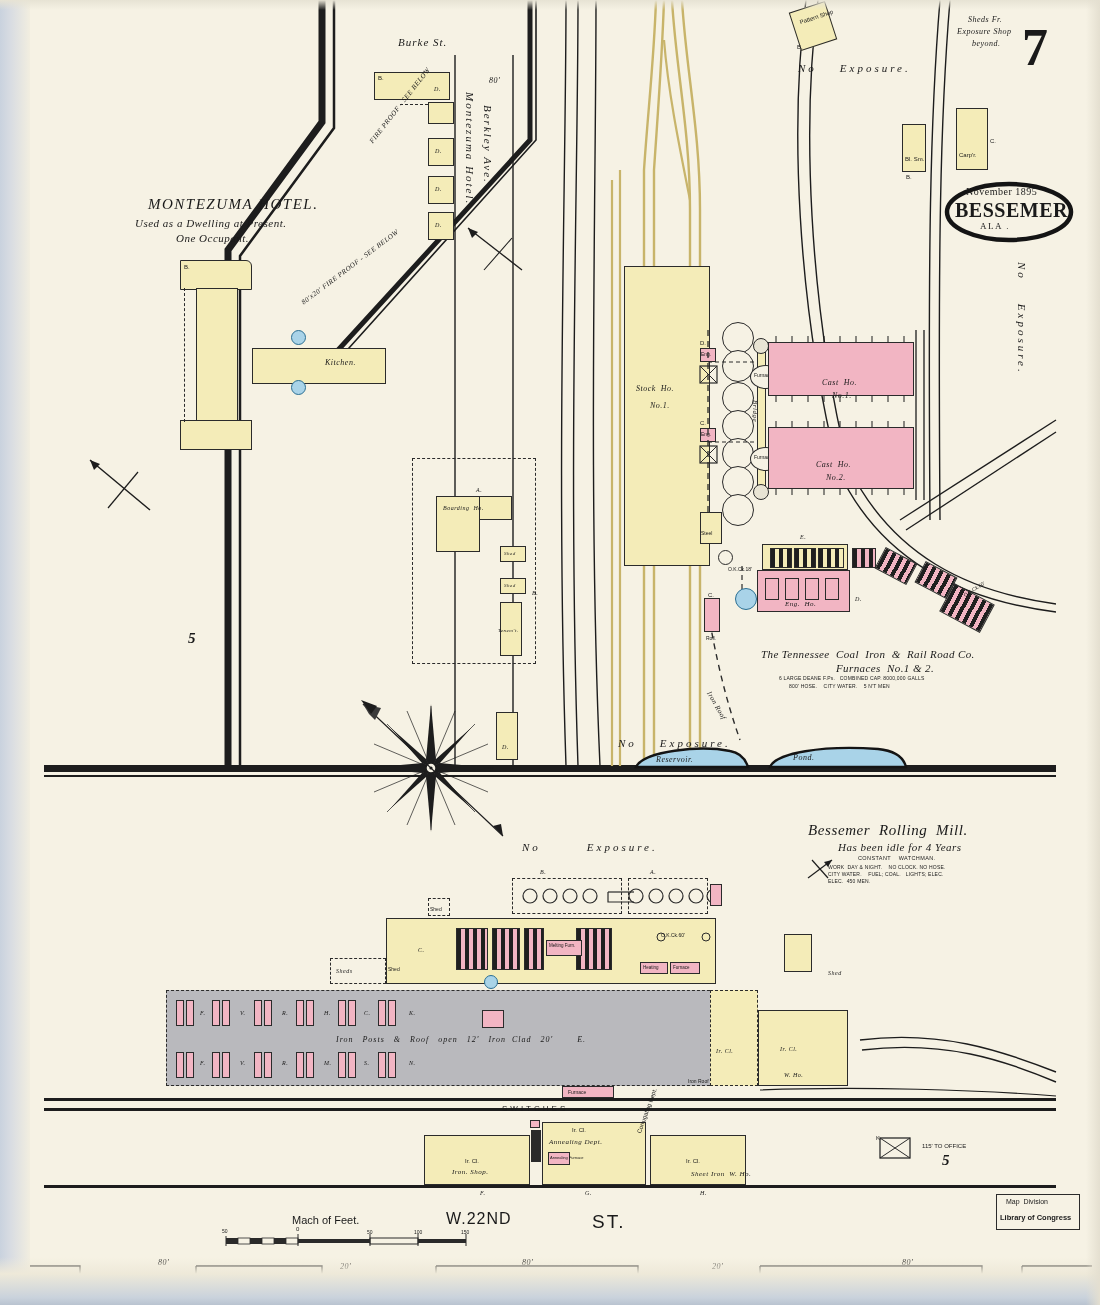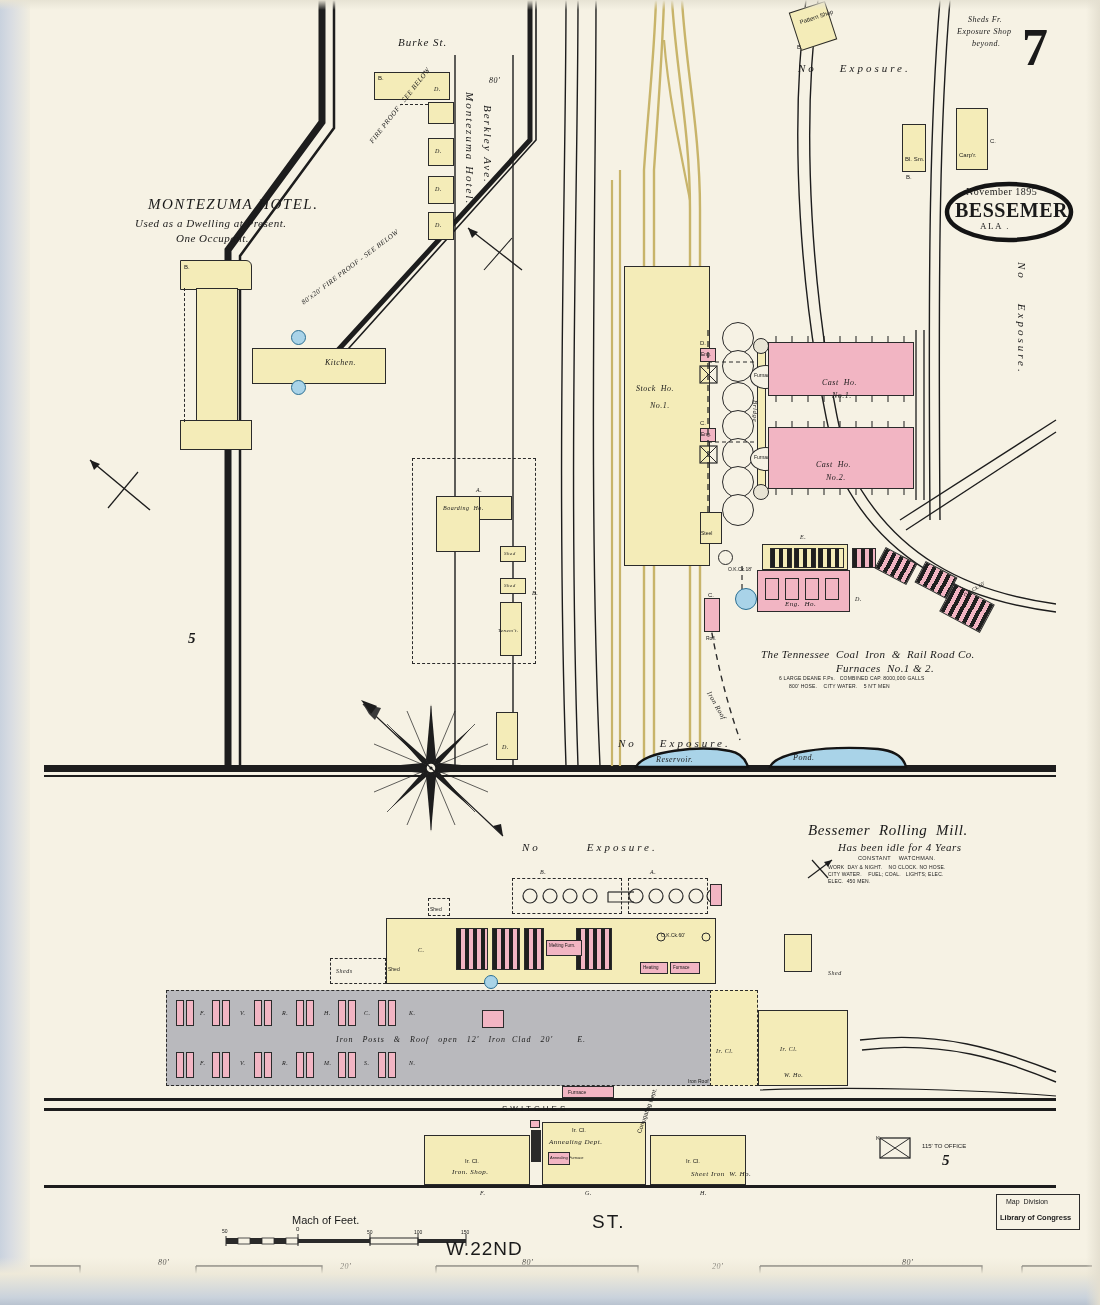--- a/index.html
+++ b/index.html
@@ -543,21 +543,21 @@
       <line x1="148" y1="6" x2="148" y2="18" stroke="#2a2a2a" stroke-width="1"></line>
       <line x1="196" y1="6" x2="196" y2="18" stroke="#2a2a2a" stroke-width="1"></line>
       <line x1="244" y1="6" x2="244" y2="18" stroke="#2a2a2a" stroke-width="1"></line>
     </svg>
     <div class="txt" style="left:222px;top:1228px;font-size:5px;">50</div>
     <div class="txt" style="left:296px;top:1226px;font-size:6px;">0</div>
     <div class="txt" style="left:367px;top:1229px;font-size:5px;">50</div>
     <div class="txt" style="left:414px;top:1229px;font-size:5px;">100</div>
     <div class="txt" style="left:461px;top:1229px;font-size:5px;">150</div>
 
-    <div class="txt" style="left:446px;top:1210px;font-size:19px;letter-spacing:1px;margin-top:28px;">W.22ND</div>
+    <div class="txt" style="left:446px;top:1210px;font-size:16px;letter-spacing:1px;">W.22ND</div>
     <div class="txt" style="left:592px;top:1211px;font-size:19px;letter-spacing:2px;">ST.</div>
 
     <div style="position:absolute;left:996px;top:1194px;width:82px;height:34px;border:1.4px solid #2b2b2b;background:#f6f2e4;"></div>
     <div class="txt" style="left:1006px;top:1198px;font-size:7px;">Map  Division</div>
     <div class="txt" style="left:1000px;top:1213px;font-size:7.5px;font-weight:bold;">Library of Congress</div>
   </div>
 
   <div class="lyr">
     <svg width="1100" height="70" style="position:absolute;left:0;top:1248px;">
       <g stroke="#2b2b2b" stroke-width="1.3" fill="none">

